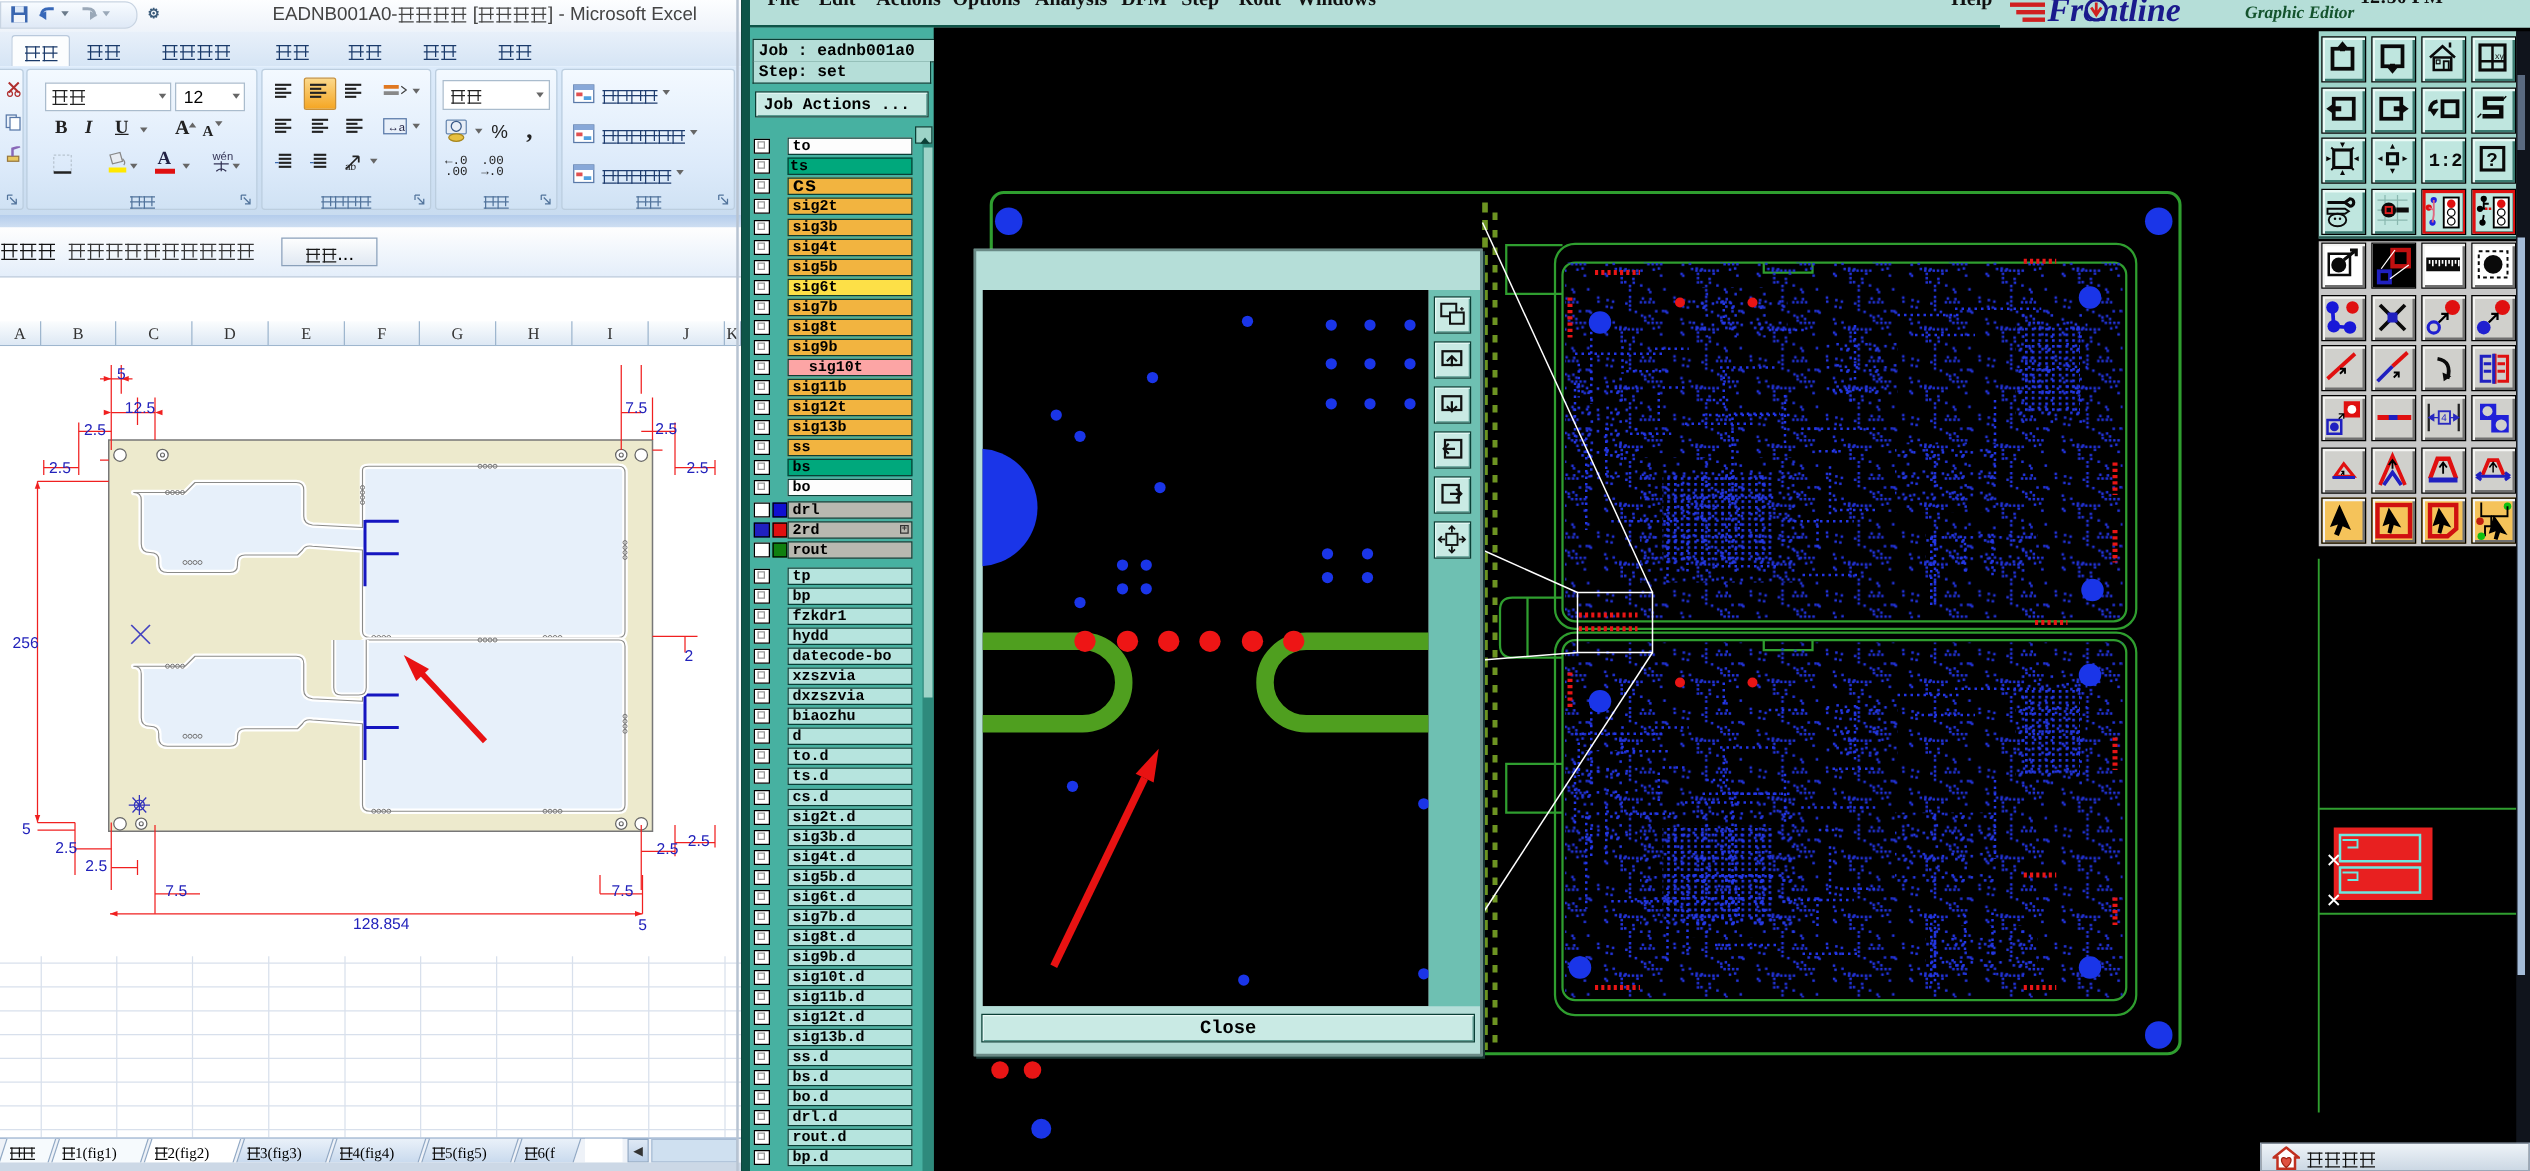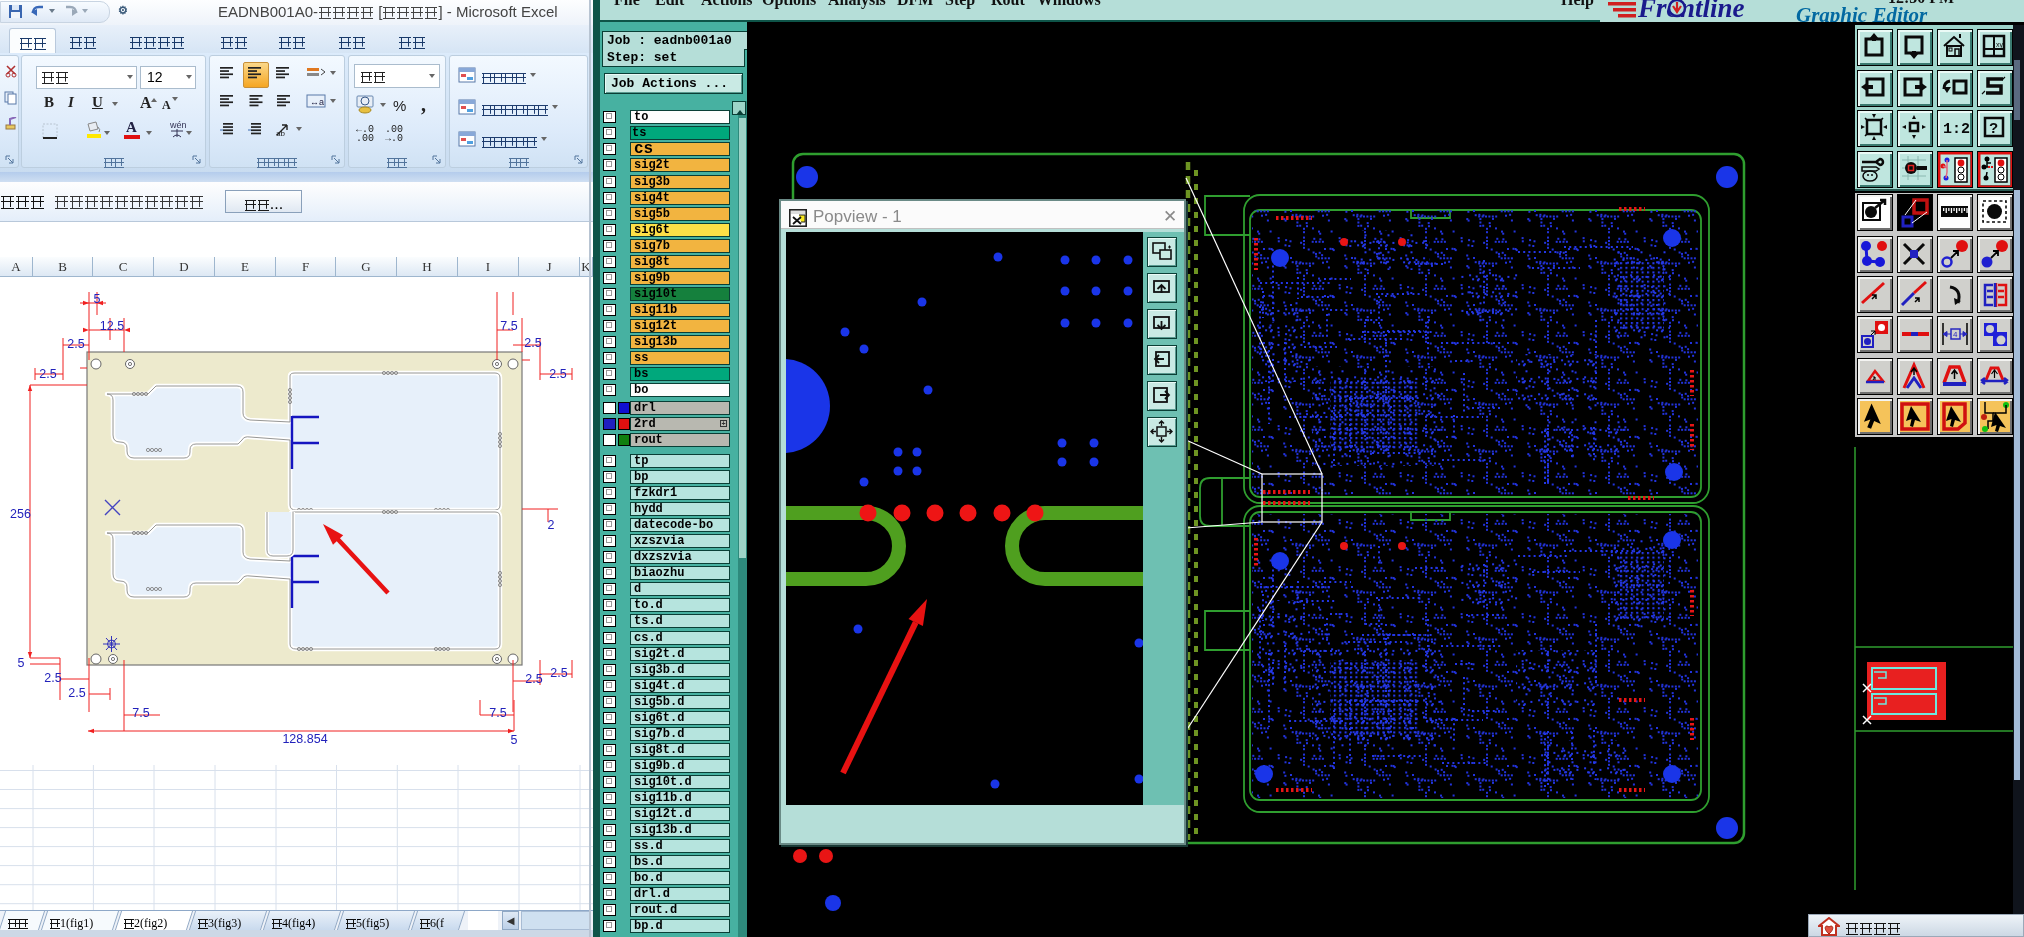--- a/index.html
+++ b/index.html
@@ -500,21 +500,21 @@
 <svg class="abs" style="left:8px;top:-10px" width="240" height="34">
         <g fill="#d02020">
           <rect x="0" y="12" width="28" height="3.5"></rect>
           <rect x="5" y="18" width="23" height="3.5"></rect>
           <rect x="10" y="24" width="18" height="3.5"></rect>
         </g>
         <text x="30" y="27" font-size="27" font-style="italic" font-weight="bold" fill="#1a1a8c" font-family="Liberation Serif,serif">Frontline</text>
         <circle cx="69" cy="18" r="8" fill="#b5ded8" stroke="#1a1a8c" stroke-width="2.5"></circle>
         <path d="M69 12 L69 21 M65 16 L69 22 L73 16" stroke="#d02020" stroke-width="2.2" fill="none"></path>
       </svg>
-<i class="abs serif" style="left:196px;top:3px;font-size:21px;font-weight:bold;color:#0369a1">Graphic Editor</i>
+<i class="abs serif" style="left:196px;top:3px;font-size:14px;font-weight:bold;color:#14532d">Graphic Editor</i>
 <span class="abs serif" style="left:288px;top:-11px;font-size:16px;font-weight:bold;color:#111">12:50 PM</span>
 </div>
 </div>
 
 <div class="abs mono" style="left:600px;top:22px;width:147px;height:915px;background:#47b1a1">
 <div class="abs" style="left:2px;top:9px;width:170px;height:19px;background:#b5ded8;border:1.5px solid #0a3f36;font-size:13px;font-weight:bold;padding:1px 0 0 4px">Job : eadnb001a0</div>
 <div class="abs" style="left:2px;top:27px;width:143px;height:18px;background:#b5ded8;border:1.5px solid #0a3f36;border-top:none;font-size:13px;font-weight:bold;padding:1px 0 0 4px">Step: set</div>
 <div class="abs" style="left:4px;top:51px;width:139px;height:21px;background:#c9eae4;border:1px solid #0a3f36;box-shadow:inset 1px 1px 0 #eafaf6,inset -1px -1px 0 #5a9a90;font-size:13px;font-weight:bold;padding:2px 0 0 6px">Job Actions ...</div>
 <div class="abs" style="left:3px;top:89.3px;width:13px;height:12px;background:#fff;border:1.5px solid #000">
       <i style="position:absolute;left:1.5px;top:1px;width:6px;height:6px;border:1px solid #999"></i>
@@ -556,21 +556,21 @@
       <i style="position:absolute;left:1.5px;top:1px;width:6px;height:6px;border:1px solid #999"></i>
     </div>
     <div class="abs" style="left:30px;top:232.8px;width:100px;height:14px;background:#f2b440;border:1px solid #0a3f36;font-size:12px;font-weight:bold;line-height:12px;padding-left:3px">sig8t</div>
     <div class="abs" style="left:3px;top:249.8px;width:13px;height:12px;background:#fff;border:1.5px solid #000">
       <i style="position:absolute;left:1.5px;top:1px;width:6px;height:6px;border:1px solid #999"></i>
     </div>
     <div class="abs" style="left:30px;top:248.8px;width:100px;height:14px;background:#f2b440;border:1px solid #0a3f36;font-size:12px;font-weight:bold;line-height:12px;padding-left:3px">sig9b</div>
     <div class="abs" style="left:3px;top:265.9px;width:13px;height:12px;background:#fff;border:1.5px solid #000">
       <i style="position:absolute;left:1.5px;top:1px;width:6px;height:6px;border:1px solid #999"></i>
     </div>
-    <div class="abs" style="left:30px;top:264.9px;width:100px;height:14px;background:#15803d;border:1px solid #0a3f36;font-size:12px;font-weight:bold;line-height:12px;padding-left:3px">sig10t</div>
+    <div class="abs" style="left:30px;top:264.9px;width:100px;height:14px;background:#fca5a5;border:1px solid #0a3f36;font-size:12px;font-weight:bold;line-height:12px;padding-left:16px">sig10t</div>
     <div class="abs" style="left:3px;top:281.9px;width:13px;height:12px;background:#fff;border:1.5px solid #000">
       <i style="position:absolute;left:1.5px;top:1px;width:6px;height:6px;border:1px solid #999"></i>
     </div>
     <div class="abs" style="left:30px;top:280.9px;width:100px;height:14px;background:#f2b440;border:1px solid #0a3f36;font-size:12px;font-weight:bold;line-height:12px;padding-left:3px">sig11b</div>
     <div class="abs" style="left:3px;top:297.9px;width:13px;height:12px;background:#fff;border:1.5px solid #000">
       <i style="position:absolute;left:1.5px;top:1px;width:6px;height:6px;border:1px solid #999"></i>
     </div>
     <div class="abs" style="left:30px;top:296.9px;width:100px;height:14px;background:#f2b440;border:1px solid #0a3f36;font-size:12px;font-weight:bold;line-height:12px;padding-left:3px">sig12t</div>
     <div class="abs" style="left:3px;top:314.0px;width:13px;height:12px;background:#fff;border:1.5px solid #000">
       <i style="position:absolute;left:1.5px;top:1px;width:6px;height:6px;border:1px solid #999"></i>
@@ -1318,30 +1318,20 @@
       <circle cx="28" cy="6" r="3" fill="#10c010"></circle>
       <circle cx="6" cy="18" r="3" fill="#c02010"></circle>
       <circle cx="7" cy="30" r="3" fill="#10c010"></circle>
       <path d="M15 14 H28 V6" stroke="#000" fill="none" stroke-width="1.5"></path>
       <path d="M17 13 L28 29 L22 27 L20 33 L17 32 L18.5 26 L13 28 Z" fill="#000"></path>
     </svg>
   </div>
 
 <div class="abs" style="left:779px;top:199px;width:407px;height:646px;background:#b5ded8;border:2px solid #6a8a86;box-shadow:2px 2px 0 #1a3a36">
 
-<div class="abs" style="left:0;top:0;width:403px;height:28px;background:#fbfbfb;border-bottom:1px solid #c0c0c0">
-<svg class="abs" style="left:8px;top:8px" width="19" height="19">
-        <rect x="0.8" y="0.8" width="16.4" height="16.4" fill="#fff" stroke="#222" stroke-width="1.6"></rect>
-        <rect x="2" y="2" width="14" height="3" fill="#ddd"></rect>
-        <path d="M10 6 h6 v7 h-4" fill="#f8e820" stroke="#222"></path>
-        <path d="M4 8 L12 15 M12 8 L4 15" stroke="#111" stroke-width="1.8"></path>
-      </svg>
-<div class="abs" style="left:32px;top:6px;font-size:17px;color:#8a8a8a">Popview - 1</div>
-<div class="abs" style="left:382px;top:5px;font-size:17px;color:#8a8a8a">✕</div>
-</div>
 <svg class="abs" style="left:5px;top:31px" width="357" height="573" viewBox="784 230 357 573">
       <rect x="784" y="230" width="357" height="573" fill="#000"></rect>
       <circle cx="781" cy="404" r="47" fill="#1a35e8"></circle>
       <path d="M784 511 H864 A33 33 0 0 1 864 577 H784" fill="none" stroke="#4f9f1f" stroke-width="14"></path>
       <path d="M1141 511 H1043 A33 33 0 0 0 1043 577 H1141" fill="none" stroke="#4f9f1f" stroke-width="14"></path>
       <circle cx="866" cy="511" r="8.5" fill="#ee1515"></circle>
       <circle cx="900" cy="511" r="8.5" fill="#ee1515"></circle>
       <circle cx="933" cy="511" r="8.5" fill="#ee1515"></circle>
       <circle cx="966" cy="511" r="8.5" fill="#ee1515"></circle>
       <circle cx="1000" cy="511" r="8.5" fill="#ee1515"></circle>
@@ -1398,20 +1388,21 @@
 <div class="abs" style="left:4px;top:149px;width:30px;height:30px;background:#c9eae4;border:1px solid #0a3f36;box-shadow:inset 1px 1px 0 #eafaf6,inset -1px -1px 0 #5a9a90"><svg width="28" height="28">
           <rect x="6" y="6" width="13" height="14" fill="none" stroke="#111" stroke-width="1.8"></rect>
           <path d="M12 13 h9 m-4 -4 l4 4 l-4 4" stroke="#111" stroke-width="1.8" fill="none"></path>
         </svg></div>
 <div class="abs" style="left:4px;top:185px;width:30px;height:30px;background:#c9eae4;border:1px solid #0a3f36;box-shadow:inset 1px 1px 0 #eafaf6,inset -1px -1px 0 #5a9a90"><svg width="28" height="28">
           <rect x="9" y="9" width="9" height="9" fill="none" stroke="#111" stroke-width="1.5"></rect>
           <path d="M13.5 3 v5 m0 11 v5 M3 13.5 h5 m11 0 h5 M11 5.5 l2.5 -2.5 l2.5 2.5 M11 21.5 l2.5 2.5 l2.5 -2.5 M5.5 11 l-2.5 2.5 l2.5 2.5 M21.5 11 l2.5 2.5 l-2.5 2.5" stroke="#111" stroke-width="1.4" fill="none"></path>
         </svg></div>
 </div>
 
+<div class="abs mono" style="left:4px;top:610px;width:395px;height:23px;background:#c9eae4;border:1px solid #0a3f36;box-shadow:inset 1px 1px 0 #eafaf6,inset -1px -1px 0 #5a9a90;text-align:center;font-size:15px;font-weight:bold;padding-top:2px">Close</div>
 </div>
 
 <div class="abs" style="left:2013px;top:25px;width:11px;height:912px;background:#10141c">
     <div class="abs" style="left:1px;top:165px;width:6px;height:590px;background:#a4bcd8"></div>
     <div class="abs" style="left:1px;top:35px;width:6px;height:60px;background:#5a6a80"></div>
   </div>
 
 <div class="abs" style="left:1808px;top:914px;width:216px;height:23px;background:linear-gradient(#eef3f8,#ccd8e4);border:1px solid #9aa8b8">
 <svg class="abs" style="left:9px;top:2px" width="22" height="20">
       <path d="M11 1 L21 9 L18 9 L18 18 L4 18 L4 9 L1 9 Z" fill="#fff" stroke="#c03020" stroke-width="2"></path>

